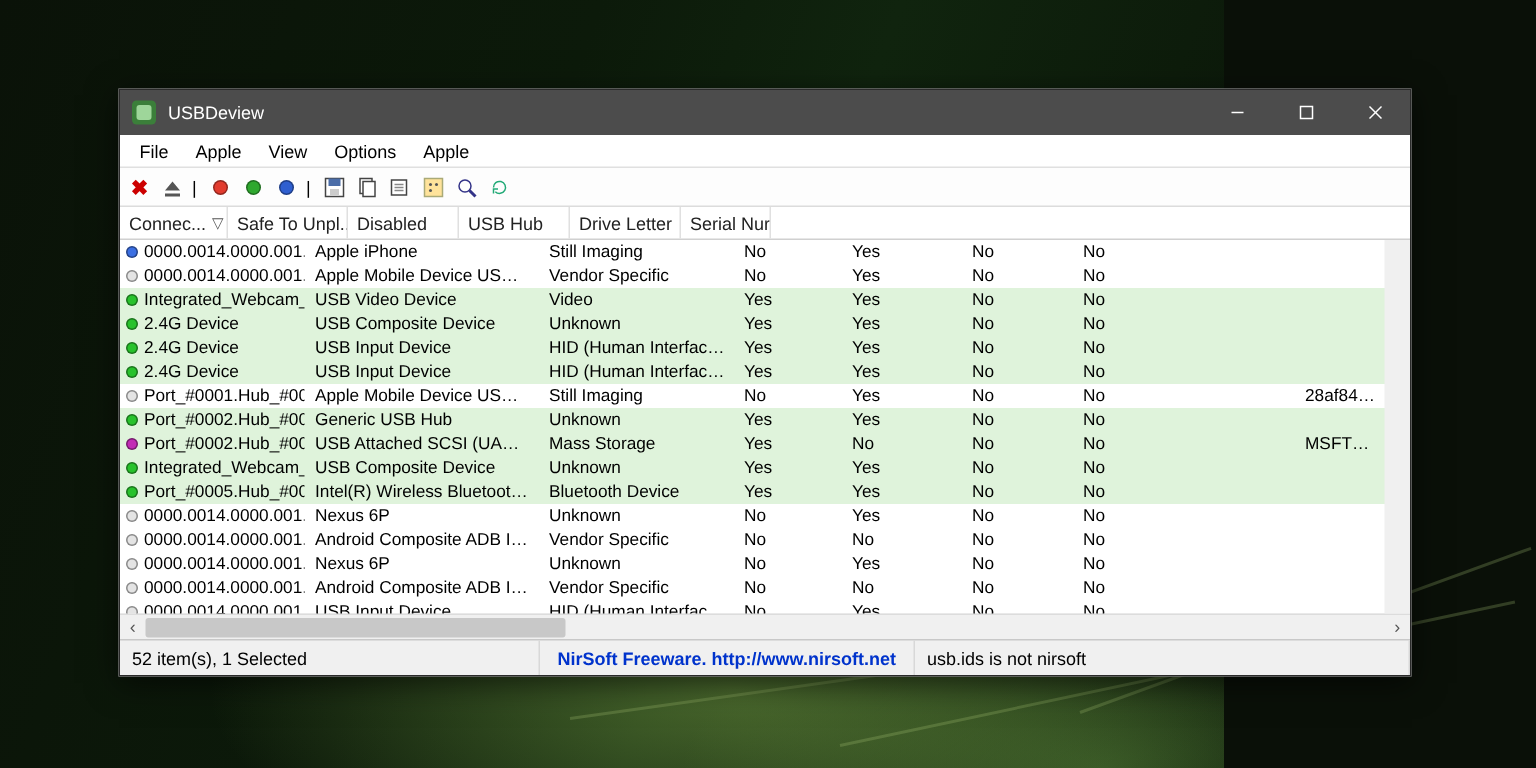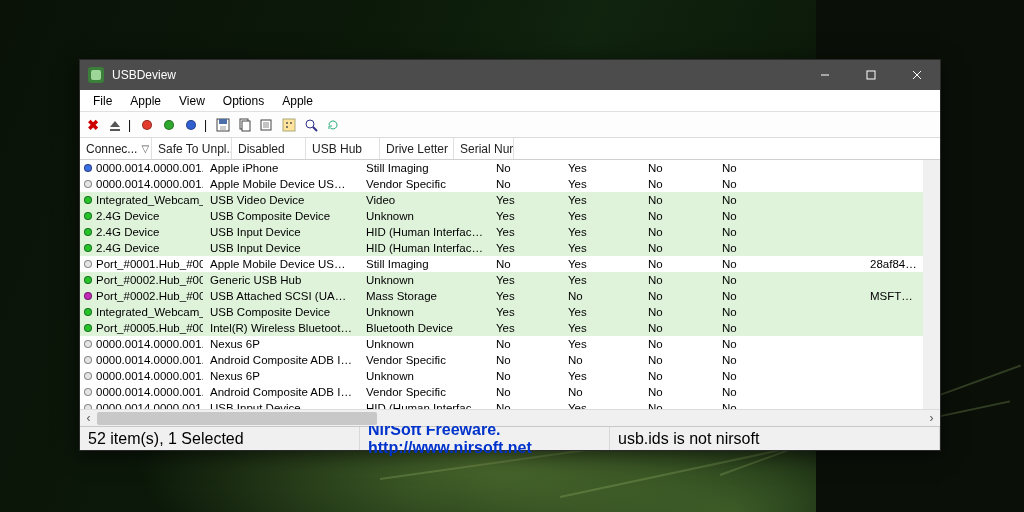--- a/index.html
+++ b/index.html
@@ -90,21 +90,21 @@
   .hscroll {
     height:17px; background:#f0f0f0; display:flex; align-items:center;
     border-top:1px solid #dcdcdc;
   }
   .hscroll .harrow{ width:17px; height:17px; background:#f0f0f0; display:flex;align-items:center;justify-content:center;color:#555;}
   .hscroll .htrack{ flex:1; height:17px; background:#f0f0f0; position:relative;}
   .hscroll .hthumb{ position:absolute; left:0; top:2px; height:13px; width:280px; background:#c8c8c8; border-radius:2px;}
   .vscroll{ position:absolute; right:0; top:22px; bottom:17px; width:17px; background:#f0f0f0;}
   .statusbar{
     height:24px; background:#f0f0f0; border-top:1px solid #c8c8c8;
-    display:flex; align-items:center; font-size:16px;
+    display:flex; align-items:center; font-size:12px;
   }
   .statuscell{ padding:0 8px; height:100%; display:flex; align-items:center; border-right:1px solid #d8d8d8;}
   .statuscell.link{ color:#0033cc; font-weight:600;}
   .funnel{ font-size:10px; color:#555; margin-left:4px;}
   
   .c0{width:124px;} .c1{width:156px;} .c2{width:130px;} .c3{width:72px;}
   .c4{width:80px;} .c5{width:74px;} .c6{width:74px;} .c7{width:74px;} .c8{width:60px;}
 </style>
 </head>
 <body>

